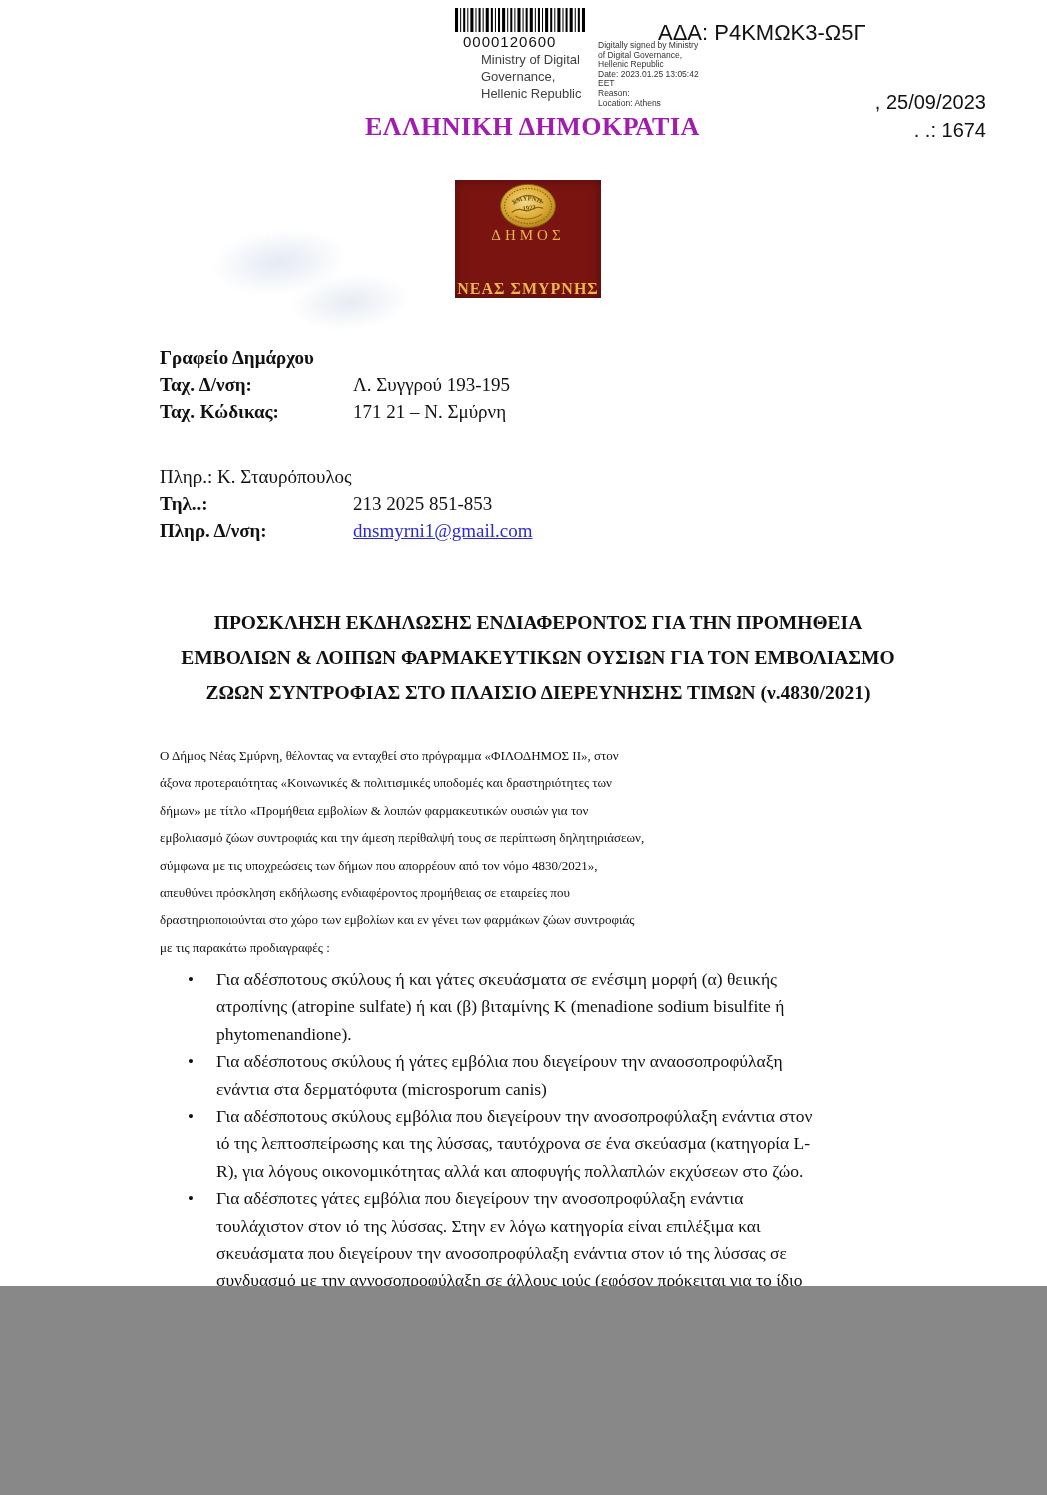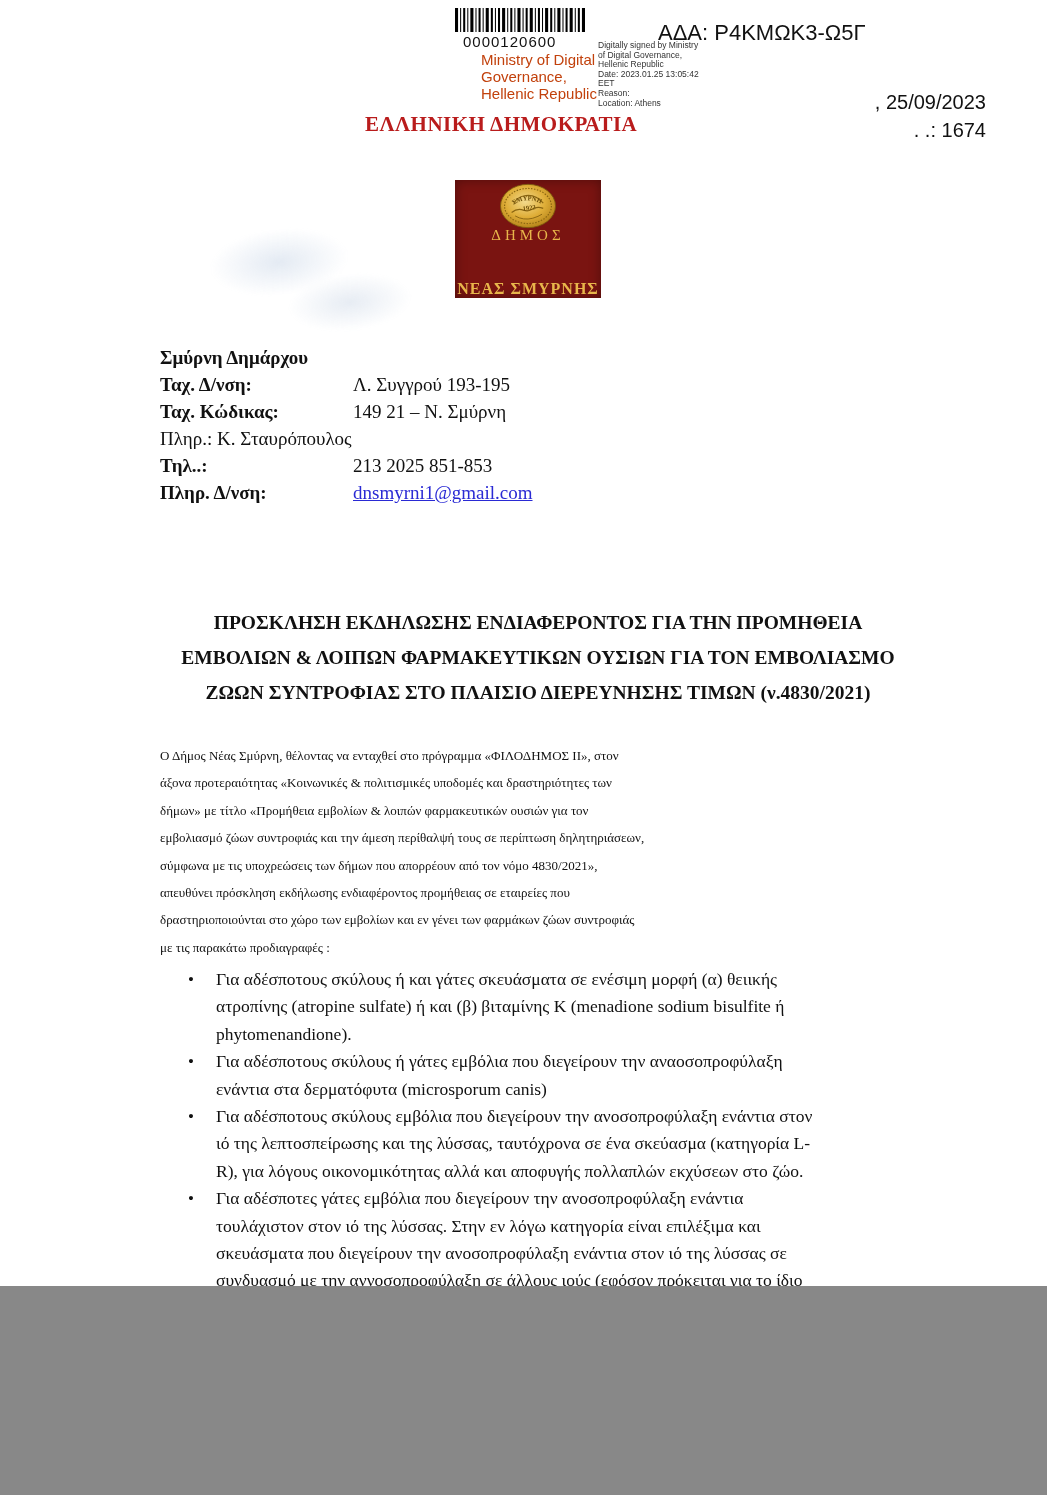--- a/index.html
+++ b/index.html
@@ -11,36 +11,36 @@
     font-family:"Liberation Serif", serif;
     color:#111;
     overflow:hidden;
   }
   .multiline{white-space:pre-line;}
 
   
   .barcode-block{position:absolute;left:455px;top:8px;width:150px;font-family:"Liberation Sans",sans-serif;}
   .barcode-svg{display:block;width:130px;height:24px;}
   .barcode-number{font-size:15px;letter-spacing:1px;color:#111;margin:1px 0 0 8px;}
-  .ministry-lines{font-size:15px;line-height:17px;color:#c2410c;margin:1px 0 0 26px;}
+  .ministry-lines{font-size:13px;line-height:17px;color:#404040;margin:1px 0 0 26px;}
   .signature-block{
     position:absolute;left:598px;top:41px;width:175px;
     font-family:"Liberation Sans",sans-serif;font-size:8.5px;line-height:9.6px;color:#333;
   }
   .ada-code{
     position:absolute;left:658px;top:20px;
     font-family:"Liberation Sans",sans-serif;font-size:22px;color:#111;
   }
   .date-block{
     position:absolute;left:790px;top:88px;width:196px;text-align:right;
     font-family:"Liberation Sans",sans-serif;font-size:20px;line-height:28px;color:#111;
   }
   .republic-heading{
     position:absolute;left:365px;top:112px;
-    font-weight:bold;font-size:21px;letter-spacing:0.5px;color:#b91c1c;
+    font-weight:bold;font-size:26px;letter-spacing:0.5px;color:#a21caf;
   }
 
   
   .stamp{
     position:absolute;left:205px;top:218px;width:220px;height:135px;
     background:
       radial-gradient(ellipse 45% 35% at 35% 30%, rgba(130,160,200,0.22), transparent 70%),
       radial-gradient(ellipse 40% 30% at 65% 65%, rgba(120,150,190,0.18), transparent 70%);
     filter:blur(1.5px);
     transform:rotate(-6deg);
@@ -62,21 +62,21 @@
     color:#e8b64b;font-size:16px;font-weight:bold;letter-spacing:1px;line-height:19px;
     font-family:"Liberation Serif",serif;
     margin-top:36px;
   }
 
   
   .contact-block{position:absolute;left:160px;top:344px;width:470px;font-size:19px;}
   .contact-office{font-weight:bold;line-height:27px;}
   .contact-row{display:flex;line-height:27px;}
   .contact-label{width:193px;flex:0 0 193px;font-weight:bold;}
-  .contact-label.plain{font-weight:normal;width:auto;flex:0 0 auto;}
+  .contact-label.plain{font-weight:normal;width:auto;flex:0 0 auto;margin-top:38px;}
   .contact-value{flex:1;}
   .email-link{color:#2a2ad4;text-decoration:underline;cursor:pointer;}
 
   
   .doc-title{
     position:absolute;left:134px;top:557px;width:808px;
     text-align:center;font-weight:bold;font-size:19.5px;line-height:35px;color:#111;margin-top:48px;
   }
 
   
@@ -180,28 +180,28 @@
       <text font-family="Liberation Serif, serif" font-size="11" fill="#6e4f0a" font-weight="bold">
         <textPath href="#rimArc" startOffset="18%">ΣΜΥΡΝΗ</textPath>
       </text>
       <text x="43" y="48" font-family="Liberation Serif, serif" font-size="11" fill="#6e4f0a" font-weight="bold" transform="rotate(-8 52 44)">1922</text>
     </svg>
     <div class="logo-line1">ΔΗΜΟΣ</div>
     <div class="logo-line2">ΝΕΑΣ ΣΜΥΡΝΗΣ</div>
   </div>
 
   <div class="contact-block">
-    <div class="contact-office">Σμύρνη Δημάρχου</div>
+    <div class="contact-office">Γραφείο Δημάρχου</div>
     <div class="contact-row">
       <span class="contact-label">Ταχ. Δ/νση:</span>
       <span class="contact-value">Λ. Συγγρού 193-195</span>
     </div>
     <div class="contact-row">
       <span class="contact-label">Ταχ. Κώδικας:</span>
-      <span class="contact-value">149 21 – Ν. Σμύρνη</span>
+      <span class="contact-value">171 21 – Ν. Σμύρνη</span>
     </div>
     <div class="contact-row">
       <span class="contact-label plain">Πληρ.: Κ. Σταυρόπουλος</span>
     </div>
     <div class="contact-row">
       <span class="contact-label">Τηλ..:</span>
       <span class="contact-value">213 2025 851-853</span>
     </div>
     <div class="contact-row">
       <span class="contact-label">Πληρ. Δ/νση:</span>

